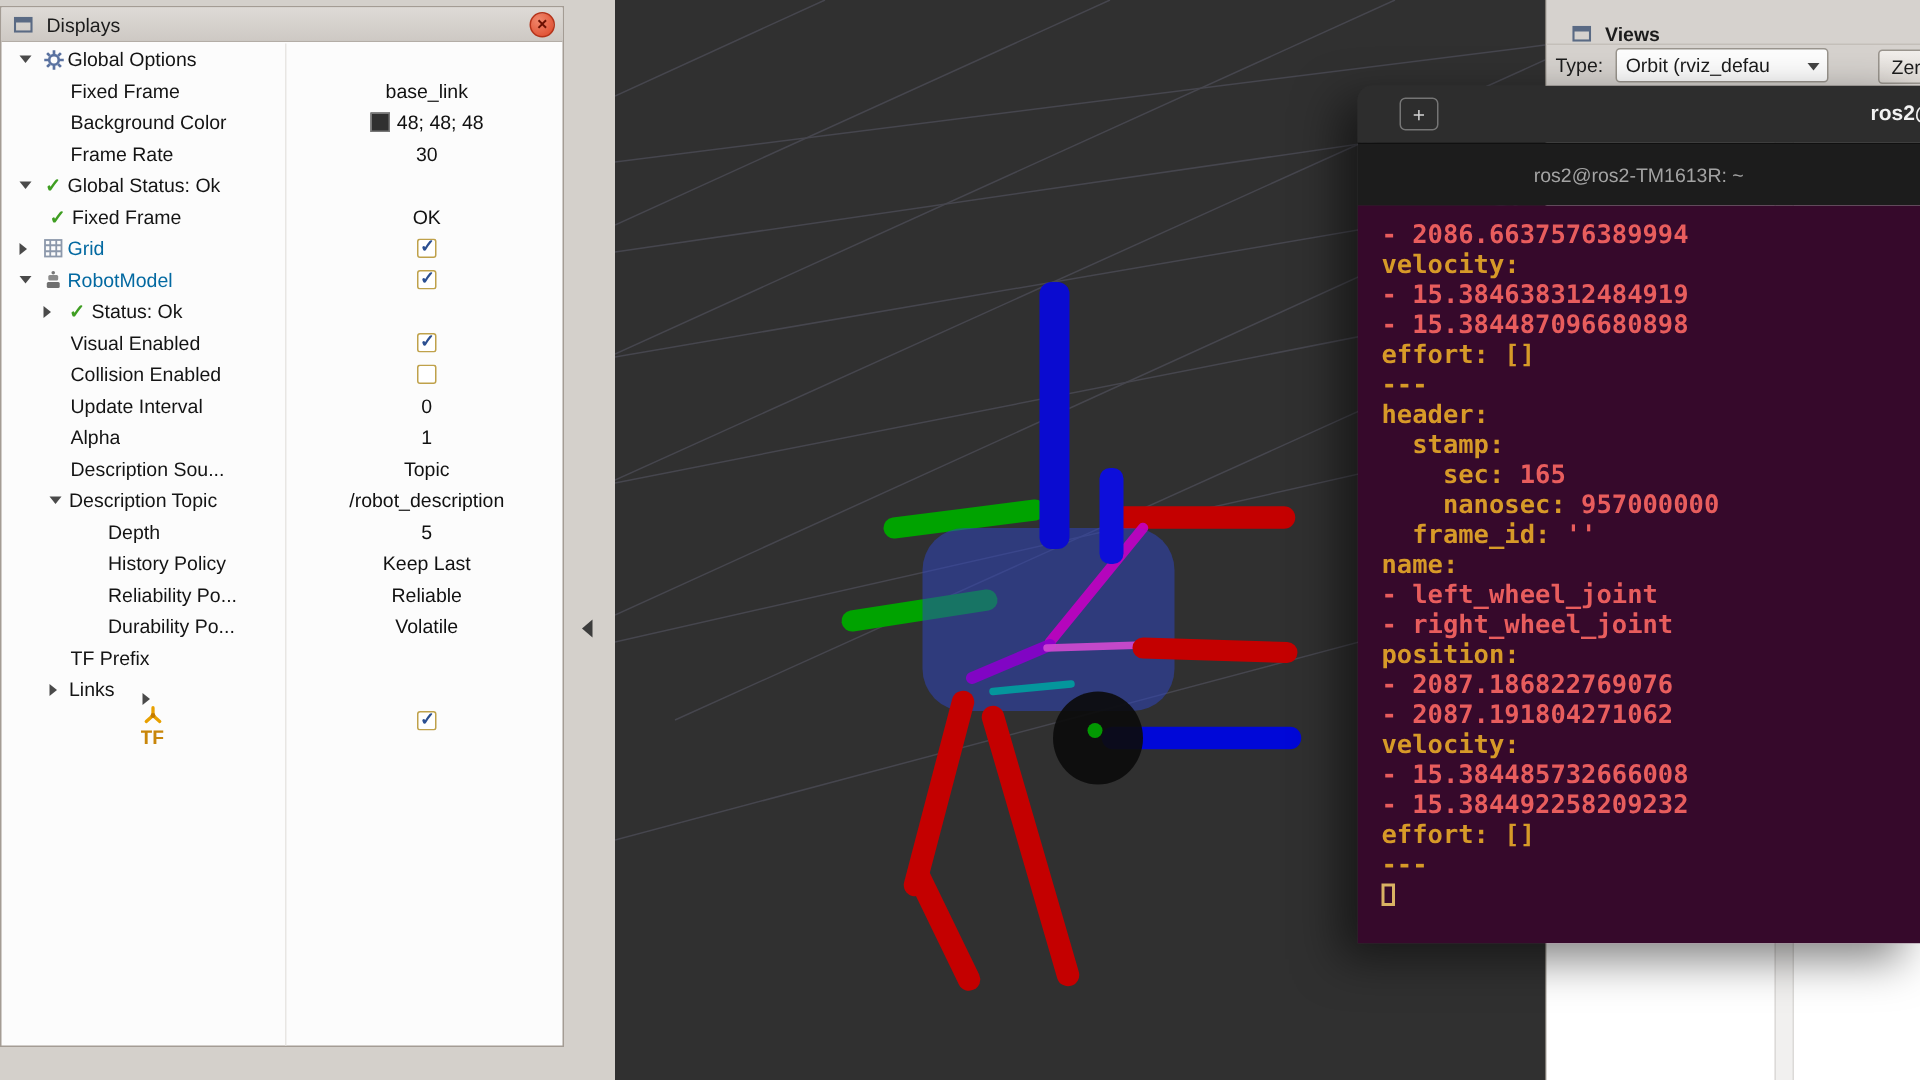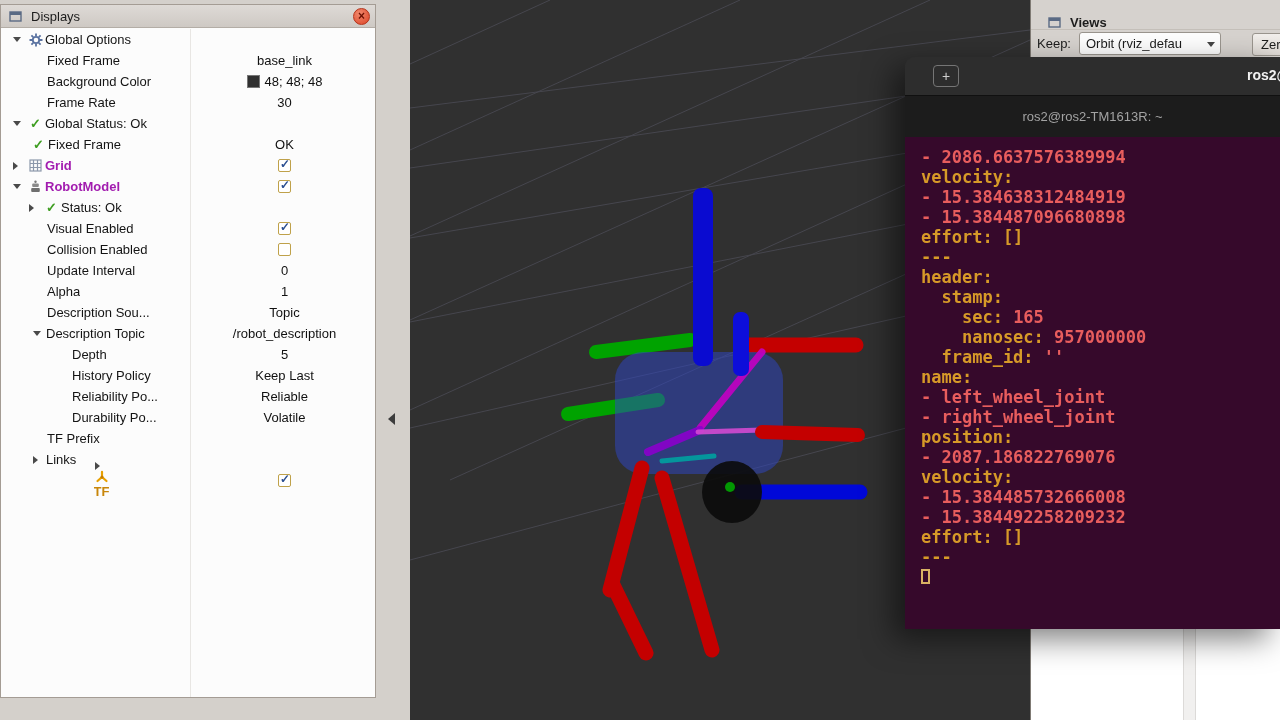--- a/index.html
+++ b/index.html
@@ -33,21 +33,21 @@
   }
   .tree-row { display:flex; height:21px; align-items:center; font-size:13px; color:#141414; position:relative; z-index:1; }
   .cell-label { flex:0 0 189px; display:flex; align-items:center; overflow:hidden; white-space:nowrap; }
   .cell-value { flex:1; padding-left:4px; display:flex; align-items:center; gap:5px; overflow:hidden; white-space:nowrap;justify-content:center; }
   .arrw { width:13px; flex:none; display:inline-flex; align-items:center; justify-content:flex-start; }
   .arr-d { width:0; height:0; border-left:4px solid transparent; border-right:4px solid transparent; border-top:5px solid #4a4a4a; }
   .arr-r { width:0; height:0; border-top:4px solid transparent; border-bottom:4px solid transparent; border-left:5px solid #4a4a4a; }
   .ico { width:19px; flex:none; display:inline-flex; justify-content:center; align-items:center; }
   .ic-check { color:#3f9e22; font-weight:bold; font-size:13px; line-height:1; }
   .lbl { overflow:hidden; text-overflow:clip; }
-  .lbl.blue { color:#a21caf; font-weight:bold; }
+  .lbl.blue { color:#0369a1; font-weight:normal; }
   .lbl.orange { color:#c8860a; font-weight:bold; }
   .cb {
     width:13px; height:13px; background:#fff; border:1px solid #bfa14a;
     border-radius:2px; position:relative; flex:none;
   }
   .cb.on::after {
     content:"\2713"; position:absolute; top:-3px; left:1px;
     font-size:12px; font-weight:bold; color:#2b4f91;
   }
   .swatch { width:13px; height:13px; border:1px solid #777; flex:none; }
@@ -426,21 +426,21 @@
 <div class="views-header">
   <span class="ico">
     <svg width="13" height="13" viewBox="0 0 13 13">
         <rect x="1" y="2" width="11" height="9" fill="none" stroke="#5a6a84" stroke-width="1.4"></rect>
         <rect x="1" y="2" width="11" height="3" fill="#5a6a84"></rect>
       </svg>
   </span>
   <span class="views-title">Views</span>
 </div>
 <div class="views-typerow">
-  <span>Keep:</span>
+  <span>Type:</span>
   <div class="combo">
     <span class="combo-text">Orbit (rviz_defau</span>
     <span class="combo-arrow"></span>
   </div>
 </div>
 <div class="btn-zero">Zero</div>
 <div class="views-list">
   <div class="views-scrollbar"></div>
 </div>
 
@@ -463,20 +463,21 @@
         <div class="tline"><span class="t-k">header:</span></div>
         <div class="tline"><span class="t-k">  stamp:</span></div>
         <div class="tline"><span class="t-k">    sec: </span><span class="t-v">165</span></div>
         <div class="tline"><span class="t-k">    nanosec: </span><span class="t-v">957000000</span></div>
         <div class="tline"><span class="t-k">  frame_id: </span><span class="t-v">''</span></div>
         <div class="tline"><span class="t-k">name:</span></div>
         <div class="tline"><span class="t-v">- left_wheel_joint</span></div>
         <div class="tline"><span class="t-v">- right_wheel_joint</span></div>
         <div class="tline"><span class="t-k">position:</span></div>
         <div class="tline"><span class="t-v">- 2087.186822769076</span></div>
+        <div class="tline"><span class="t-v">- 2087.191804271062</span></div>
         <div class="tline"><span class="t-k">velocity:</span></div>
         <div class="tline"><span class="t-v">- 15.384485732666008</span></div>
         <div class="tline"><span class="t-v">- 15.384492258209232</span></div>
         <div class="tline"><span class="t-k">effort: []</span></div>
         <div class="tline"><span class="t-k">---</span></div>
       </div>
     <div class="tline"><span class="cursor"></span></div>
   </div>
 </div>
 

